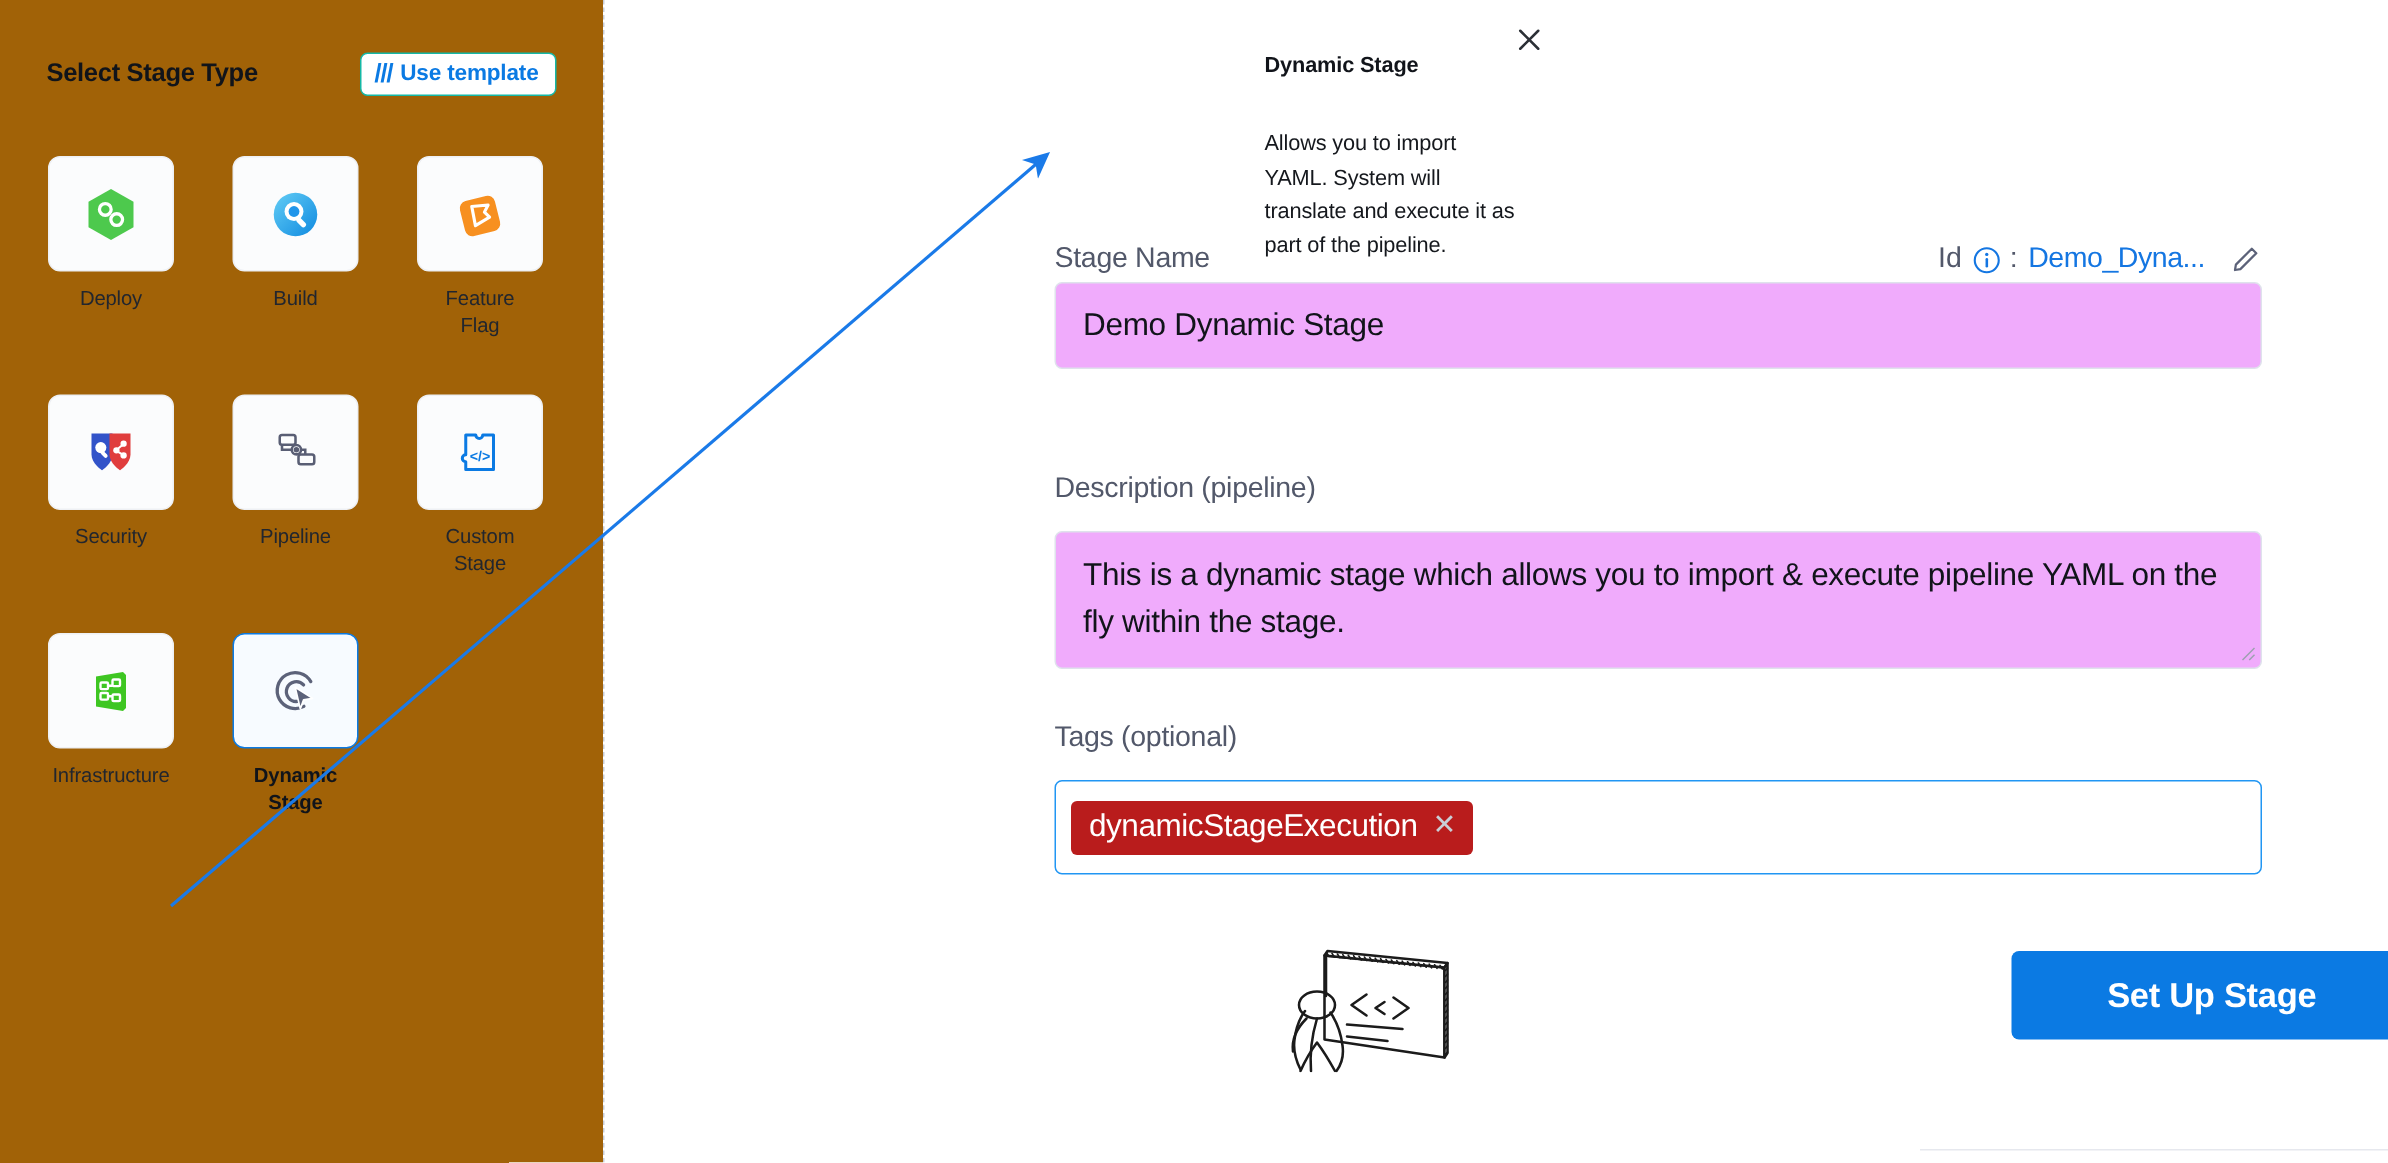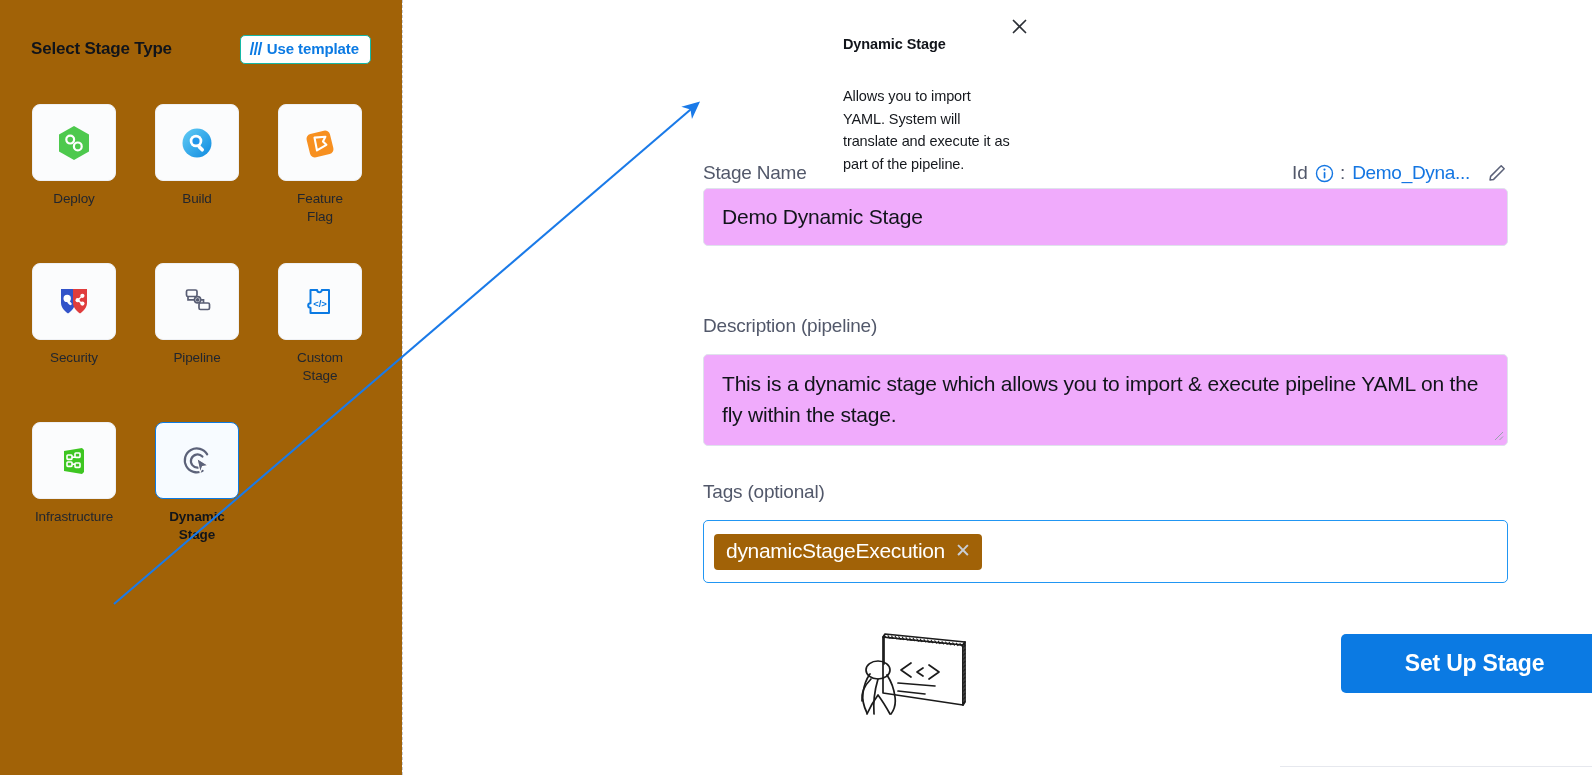--- a/index.html
+++ b/index.html
@@ -111,21 +111,21 @@
   }
 
   #tags-label { position: absolute; left: 63px; top: 481px; }
   #tags-box {
     position: absolute; left: 63px; top: 520px; width: 805px; height: 63px;
     border: 1.6px solid #2196f3; border-radius: 5px; background: #fff;
     display: flex; align-items: center; padding: 0 10px;
   }
   .tag-chip {
     display: inline-flex; align-items: center; gap: 10px;
-    background: #a16207; color: #fff; border-radius: 4px;
+    background: #b91c1c; color: #fff; border-radius: 4px;
     font-size: 21px; padding: 5px 11px 7px 12px; letter-spacing: -0.3px;
   }
   .tag-x { color: #c9ced6; font-size: 19px; cursor: pointer; line-height: 1; }
 
   #setup-btn {
     position: absolute; left: 701px; top: 634px; width: 267px; height: 59px;
     background: #0b7ae3; border: none; border-radius: 5px;
     color: #fff; font-size: 23px; font-weight: bold; letter-spacing: -0.2px;
     cursor: pointer; font-family: "Liberation Sans", sans-serif;
   }

